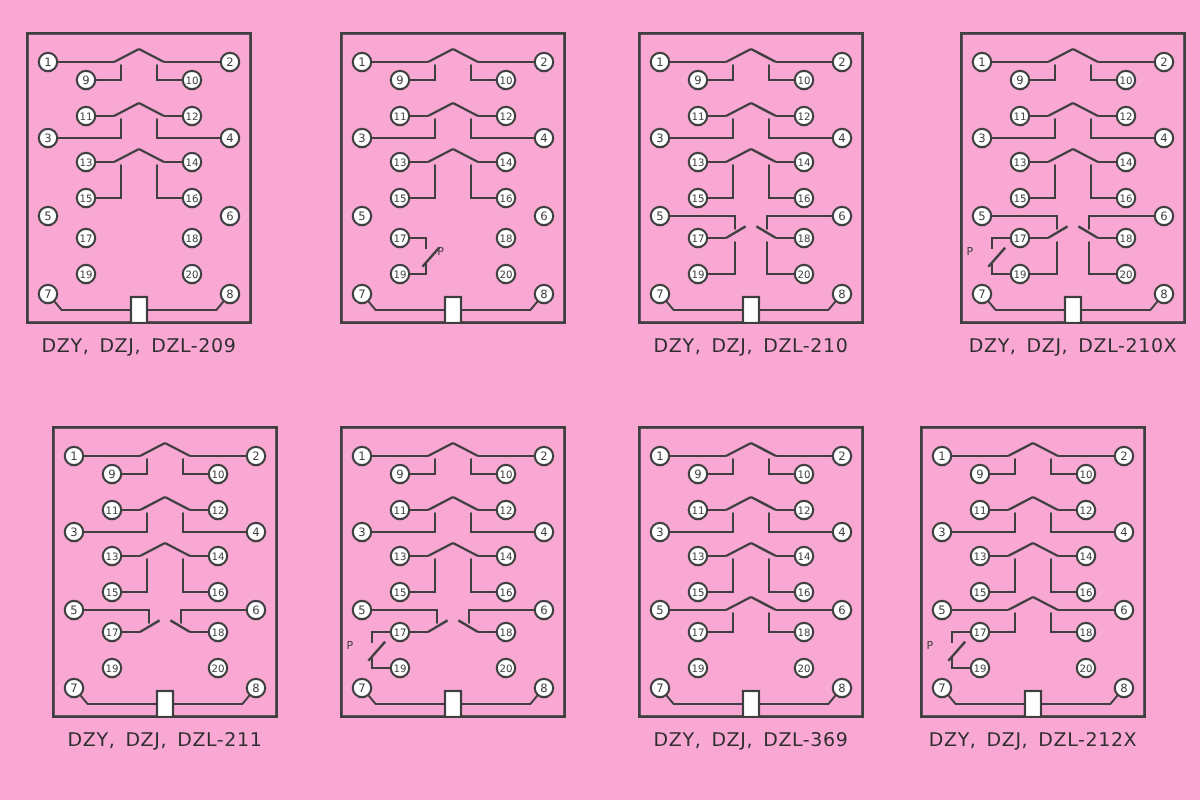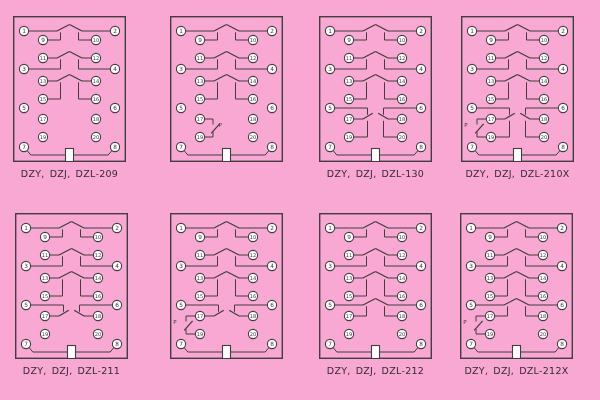--- a/index.html
+++ b/index.html
@@ -218,23 +218,23 @@
         <text x="83" y="105.1" text-anchor="middle" font-size="5.1" font-family="&quot;DejaVu Sans&quot;,sans-serif" fill="#3f3f3f">18</text>
         <circle cx="30" cy="121" r="4.6" fill="#ffffff" stroke="#3f3f3f" stroke-width="1.1"></circle>
         <text x="30" y="123.1" text-anchor="middle" font-size="5.1" font-family="&quot;DejaVu Sans&quot;,sans-serif" fill="#3f3f3f">19</text>
         <circle cx="83" cy="121" r="4.6" fill="#ffffff" stroke="#3f3f3f" stroke-width="1.1"></circle>
         <text x="83" y="123.1" text-anchor="middle" font-size="5.1" font-family="&quot;DejaVu Sans&quot;,sans-serif" fill="#3f3f3f">20</text>
         <circle cx="11" cy="131" r="4.6" fill="#ffffff" stroke="#3f3f3f" stroke-width="1.1"></circle>
         <text x="11" y="133.1" text-anchor="middle" font-size="5.8" font-family="&quot;DejaVu Sans&quot;,sans-serif" fill="#3f3f3f">7</text>
         <circle cx="102" cy="131" r="4.6" fill="#ffffff" stroke="#3f3f3f" stroke-width="1.1"></circle>
         <text x="102" y="133.1" text-anchor="middle" font-size="5.8" font-family="&quot;DejaVu Sans&quot;,sans-serif" fill="#3f3f3f">8</text>
       </svg>
-    <figcaption class="diagram-label">DZY, DZJ, DZL-130</figcaption>
-  </figure>
-  <figure class="cell" style="left:461px;top:16px">
+    <figcaption class="diagram-label">DZY, DZJ, DZL-210</figcaption>
+  </figure>
+  <figure class="cell" style="left:480px;top:16px">
     <svg width="113" height="146">
         <rect x="0.7" y="0.7" width="111.6" height="144.6" fill="none" stroke="#3f3f3f" stroke-width="1.4"></rect>
         <polyline points="15.6,15 44,15" fill="none" stroke="#3f3f3f" stroke-width="1"></polyline>
         <polyline points="44,15 56.5,8.5" fill="none" stroke="#3f3f3f" stroke-width="1.25"></polyline>
         <polyline points="34.6,24 47.5,24 47.5,16.3" fill="none" stroke="#3f3f3f" stroke-width="1"></polyline>
         <polyline points="97.4,15 69,15" fill="none" stroke="#3f3f3f" stroke-width="1"></polyline>
         <polyline points="69,15 56.5,8.5" fill="none" stroke="#3f3f3f" stroke-width="1.25"></polyline>
         <polyline points="78.4,24 65.5,24 65.5,16.3" fill="none" stroke="#3f3f3f" stroke-width="1"></polyline>
         <polyline points="34.6,42 44,42" fill="none" stroke="#3f3f3f" stroke-width="1"></polyline>
         <polyline points="44,42 56.5,35.5" fill="none" stroke="#3f3f3f" stroke-width="1.25"></polyline>
@@ -300,21 +300,21 @@
         <circle cx="83" cy="121" r="4.6" fill="#ffffff" stroke="#3f3f3f" stroke-width="1.1"></circle>
         <text x="83" y="123.1" text-anchor="middle" font-size="5.1" font-family="&quot;DejaVu Sans&quot;,sans-serif" fill="#3f3f3f">20</text>
         <circle cx="11" cy="131" r="4.6" fill="#ffffff" stroke="#3f3f3f" stroke-width="1.1"></circle>
         <text x="11" y="133.1" text-anchor="middle" font-size="5.8" font-family="&quot;DejaVu Sans&quot;,sans-serif" fill="#3f3f3f">7</text>
         <circle cx="102" cy="131" r="4.6" fill="#ffffff" stroke="#3f3f3f" stroke-width="1.1"></circle>
         <text x="102" y="133.1" text-anchor="middle" font-size="5.8" font-family="&quot;DejaVu Sans&quot;,sans-serif" fill="#3f3f3f">8</text>
       </svg>
     <figcaption class="diagram-label">DZY, DZJ, DZL-210X</figcaption>
   </figure>
 
-  <figure class="cell" style="left:15px;top:213px">
+  <figure class="cell" style="left:26px;top:213px">
     <svg width="113" height="146">
         <rect x="0.7" y="0.7" width="111.6" height="144.6" fill="none" stroke="#3f3f3f" stroke-width="1.4"></rect>
         <polyline points="15.6,15 44,15" fill="none" stroke="#3f3f3f" stroke-width="1"></polyline>
         <polyline points="44,15 56.5,8.5" fill="none" stroke="#3f3f3f" stroke-width="1.25"></polyline>
         <polyline points="34.6,24 47.5,24 47.5,16.3" fill="none" stroke="#3f3f3f" stroke-width="1"></polyline>
         <polyline points="97.4,15 69,15" fill="none" stroke="#3f3f3f" stroke-width="1"></polyline>
         <polyline points="69,15 56.5,8.5" fill="none" stroke="#3f3f3f" stroke-width="1.25"></polyline>
         <polyline points="78.4,24 65.5,24 65.5,16.3" fill="none" stroke="#3f3f3f" stroke-width="1"></polyline>
         <polyline points="34.6,42 44,42" fill="none" stroke="#3f3f3f" stroke-width="1"></polyline>
         <polyline points="44,42 56.5,35.5" fill="none" stroke="#3f3f3f" stroke-width="1.25"></polyline>
@@ -520,21 +520,21 @@
         <text x="83" y="105.1" text-anchor="middle" font-size="5.1" font-family="&quot;DejaVu Sans&quot;,sans-serif" fill="#3f3f3f">18</text>
         <circle cx="30" cy="121" r="4.6" fill="#ffffff" stroke="#3f3f3f" stroke-width="1.1"></circle>
         <text x="30" y="123.1" text-anchor="middle" font-size="5.1" font-family="&quot;DejaVu Sans&quot;,sans-serif" fill="#3f3f3f">19</text>
         <circle cx="83" cy="121" r="4.6" fill="#ffffff" stroke="#3f3f3f" stroke-width="1.1"></circle>
         <text x="83" y="123.1" text-anchor="middle" font-size="5.1" font-family="&quot;DejaVu Sans&quot;,sans-serif" fill="#3f3f3f">20</text>
         <circle cx="11" cy="131" r="4.6" fill="#ffffff" stroke="#3f3f3f" stroke-width="1.1"></circle>
         <text x="11" y="133.1" text-anchor="middle" font-size="5.8" font-family="&quot;DejaVu Sans&quot;,sans-serif" fill="#3f3f3f">7</text>
         <circle cx="102" cy="131" r="4.6" fill="#ffffff" stroke="#3f3f3f" stroke-width="1.1"></circle>
         <text x="102" y="133.1" text-anchor="middle" font-size="5.8" font-family="&quot;DejaVu Sans&quot;,sans-serif" fill="#3f3f3f">8</text>
       </svg>
-    <figcaption class="diagram-label">DZY, DZJ, DZL-212</figcaption>
+    <figcaption class="diagram-label">DZY, DZJ, DZL-369</figcaption>
   </figure>
   <figure class="cell" style="left:460px;top:213px">
     <svg width="113" height="146">
         <rect x="0.7" y="0.7" width="111.6" height="144.6" fill="none" stroke="#3f3f3f" stroke-width="1.4"></rect>
         <polyline points="15.6,15 44,15" fill="none" stroke="#3f3f3f" stroke-width="1"></polyline>
         <polyline points="44,15 56.5,8.5" fill="none" stroke="#3f3f3f" stroke-width="1.25"></polyline>
         <polyline points="34.6,24 47.5,24 47.5,16.3" fill="none" stroke="#3f3f3f" stroke-width="1"></polyline>
         <polyline points="97.4,15 69,15" fill="none" stroke="#3f3f3f" stroke-width="1"></polyline>
         <polyline points="69,15 56.5,8.5" fill="none" stroke="#3f3f3f" stroke-width="1.25"></polyline>
         <polyline points="78.4,24 65.5,24 65.5,16.3" fill="none" stroke="#3f3f3f" stroke-width="1"></polyline>

